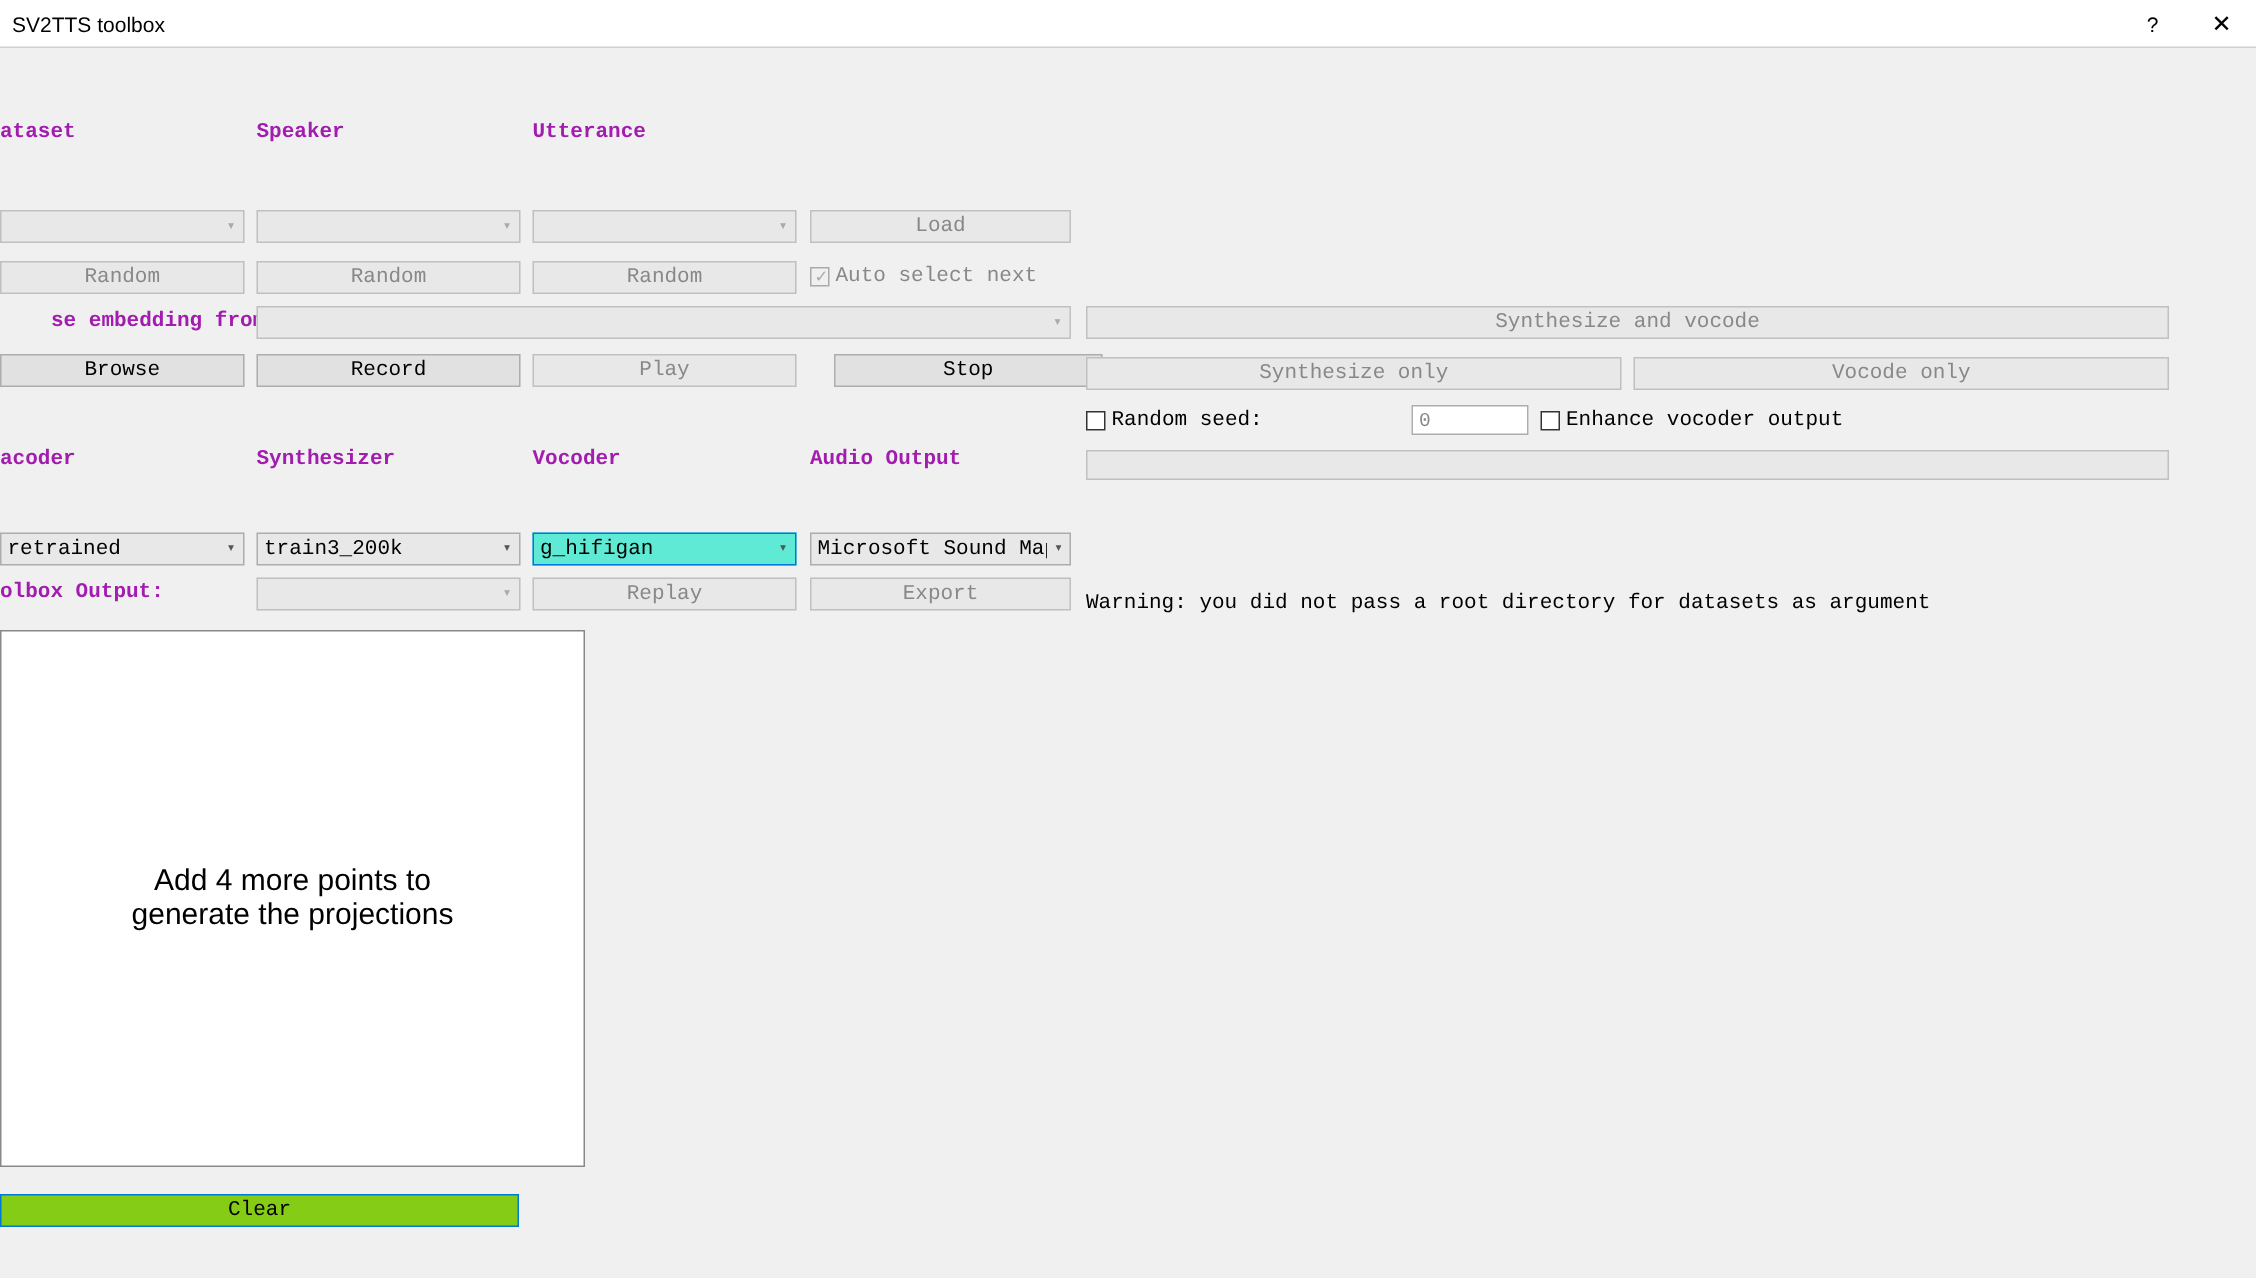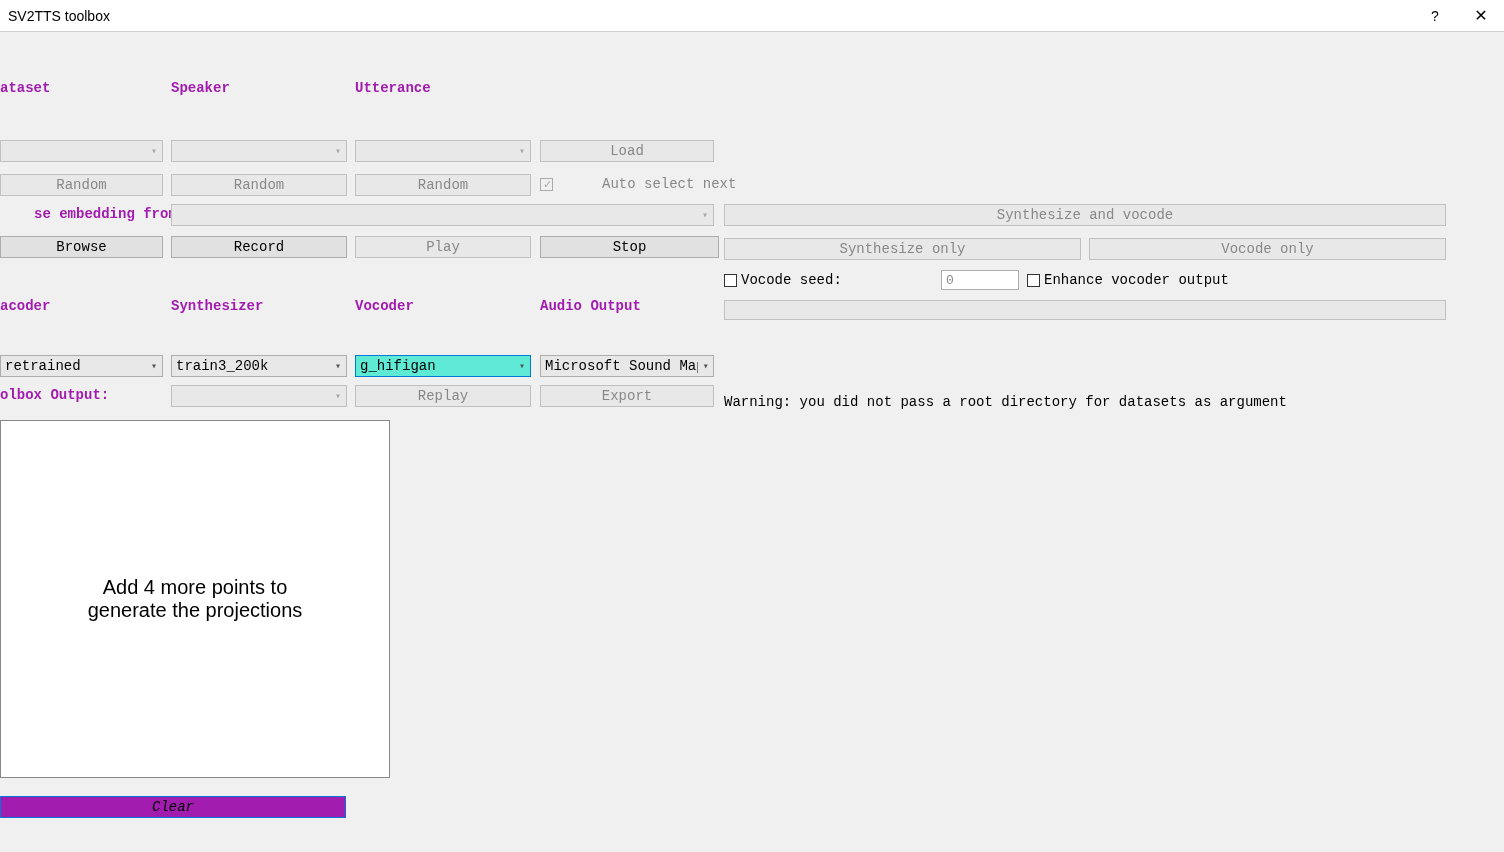--- a/index.html
+++ b/index.html
@@ -72,22 +72,21 @@
       cursor: pointer;
       color: #000;
     }
     .btn.disabled {
       color: #888;
       background: #e8e8e8;
       border-color: #c0c0c0;
     }
     .btn.highlighted {
       border: 1px solid #0078d7;
-      background: #a21caf;
-      font-style: italic;
+      background: #84cc16;
     }
     .dropdown {
       height: 22px;
       background: #e8e8e8;
       border: 1px solid #adadad;
       font-family: "Courier New", monospace;
       font-size: 14px;
       display: flex;
       align-items: center;
       justify-content: space-between;
@@ -205,33 +204,33 @@
   </div>
   <div class="btn disabled" style="position:absolute; left:540px; top:108px; width:174px;">Load</div>
 
   <div class="btn disabled" style="position:absolute; left:0px; top:142px; width:163px;">Random</div>
   <div class="btn disabled" style="position:absolute; left:171px; top:142px; width:176px;">Random</div>
   <div class="btn disabled" style="position:absolute; left:355px; top:142px; width:176px;">Random</div>
   <div class="checkbox-wrap" style="position:absolute; left:540px; top:144px;">
     <span class="checkbox disabled" style="position:relative;">
       <span class="check-mark">✓</span>
     </span>
-    <span class="mono" style="color:#888;margin-left:45px;">Auto select next</span>
+    <span class="mono" style="color:#888;">Auto select next</span>
   </div>
 
   <div class="label" style="position:absolute; left:0px; top:174px;padding-left:34px;">se embedding from:</div>
   <div class="dropdown disabled" style="position:absolute; left:171px; top:172px; width:543px;">
     <span></span>
       <span class="dropdown-arrow">▾</span>
   </div>
 
   <div class="btn" style="position:absolute; left:0px; top:204px; width:163px;">Browse</div>
   <div class="btn" style="position:absolute; left:171px; top:204px; width:176px;">Record</div>
   <div class="btn disabled" style="position:absolute; left:355px; top:204px; width:176px;">Play</div>
-  <div class="btn" style="position:absolute; left:540px; top:204px; width:179px;">Stop</div>
+  <div class="btn" style="position:absolute; left:556px; top:204px; width:179px;">Stop</div>
 
   <div class="label" style="position:absolute; left:0px; top:266px;">acoder</div>
   <div class="label" style="position:absolute; left:171px; top:266px;">Synthesizer</div>
   <div class="label" style="position:absolute; left:355px; top:266px;">Vocoder</div>
   <div class="label" style="position:absolute; left:540px; top:266px;">Audio Output</div>
 
   <div class="dropdown" style="position:absolute; left:0px; top:323px; width:163px;">
     <span>retrained</span>
     <span class="dropdown-arrow">▾</span>
   </div>
@@ -263,21 +262,21 @@
   <div class="btn highlighted" style="position:absolute; left:0px; top:764px; width:346px;">Clear</div>
 
 
   <div class="btn disabled" style="position:absolute; left:724px; top:206px; width:357px;">Synthesize only</div>
 
   <div class="btn disabled" style="position:absolute; left:724px; top:172px; width:722px;">Synthesize and vocode</div>
   <div class="btn disabled" style="position:absolute; left:1089px; top:206px; width:357px;">Vocode only</div>
 
   <div class="checkbox-wrap" style="position:absolute; left:724px; top:240px;">
     <span class="checkbox"></span>
-    <span class="mono">Vocode seed:</span>
+    <span class="mono">Random seed:</span>
   </div>
   <input class="small-input" style="position: absolute; left: 941px; top: 238px; width: 78px;" value="0">
   <div class="checkbox-wrap" style="position:absolute; left:1027px; top:240px;">
     <span class="checkbox"></span>
     <span class="mono">Enhance vocoder output</span>
   </div>
 
   <div class="progress-bar" style="position:absolute; left:724px; top:268px; width:722px;"></div>
 
   <div class="warning-text" style="position:absolute; left:724px; top:362px;">Warning: you did not pass a root directory for datasets as argument</div>

